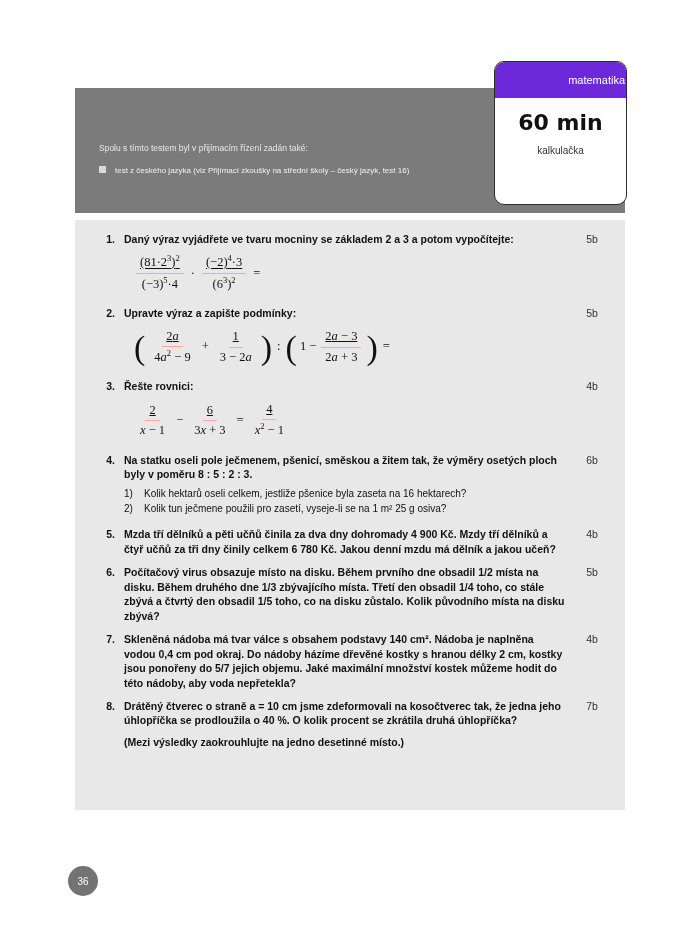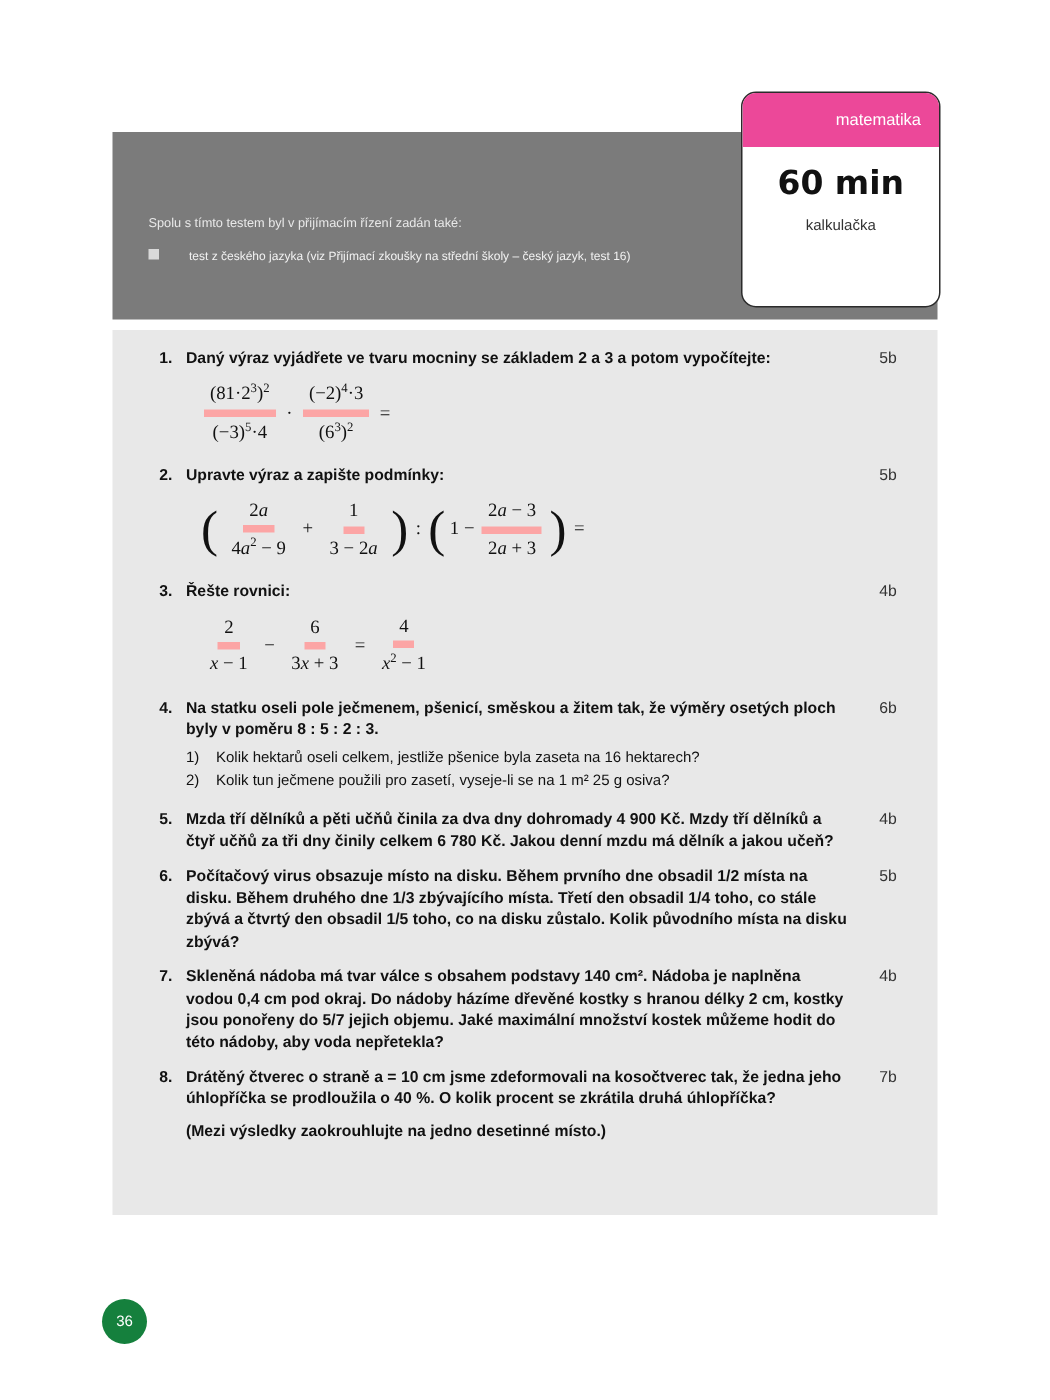--- a/index.html
+++ b/index.html
@@ -50,21 +50,21 @@
     color: #e9e9e9;
   }
   .sub-item {
     position: absolute;
     left: 99px;
     top: 166px;
     font-size: 8px;
     color: #f2f2f2;
     display: flex;
     align-items: flex-start;
-    gap: 20px;
+    gap: 9px;
   }
   .sub-bullet {
     width: 7px;
     height: 7px;
     background: #d9d9d9;
     display: inline-block;
   }
 
   
   .info-box {
@@ -73,27 +73,27 @@
     top: 61px;
     width: 131px;
     height: 142px;
     border: 1.6px solid #2b2b2b;
     border-radius: 10px;
     background: #ffffff;
     overflow: hidden;
   }
   .info-subject {
     height: 36px;
-    background: #ec4899;
+    background: #6d28d9;
     color: #ffffff;
     font-size: 11px;
     display: flex;
     align-items: center;
     justify-content: flex-end;
-    padding-right: 12px;
+    padding-right: 1px;
     box-sizing: border-box;
   }
   .info-time {
     text-align: center;
     font-family: "DejaVu Sans", sans-serif;
     font-size: 22px;
     font-weight: bold;
     color: #111;
     margin-top: 12px;
   }
@@ -185,22 +185,23 @@
   }
   .frac {
     display: inline-flex;
     flex-direction: column;
     align-items: center;
     vertical-align: middle;
     margin: 0 2px;
   }
   .frac .num {
     padding: 0 4px 1px 4px;
-    border-bottom: 5px solid #fca5a5;
+    border-bottom: 1px solid #fca5a5;
     white-space: nowrap;
+    text-decoration: underline;
   }
   .frac .den {
     padding: 1px 4px 0 4px;
     white-space: nowrap;
   }
   .paren-big {
     font-size: 34px;
     line-height: 0.8;
     font-weight: 300;
   }
@@ -216,21 +217,21 @@
     font-size: 9px;
     color: #222;
   }
   .page-badge {
     position: absolute;
     left: 68px;
     top: 866px;
     width: 30px;
     height: 30px;
     border-radius: 50%;
-    background: #15803d;
+    background: #737373;
     color: #ffffff;
     font-size: 10px;
     display: flex;
     align-items: center;
     justify-content: center;
   }
 </style>
 </head>
 <body>
 

